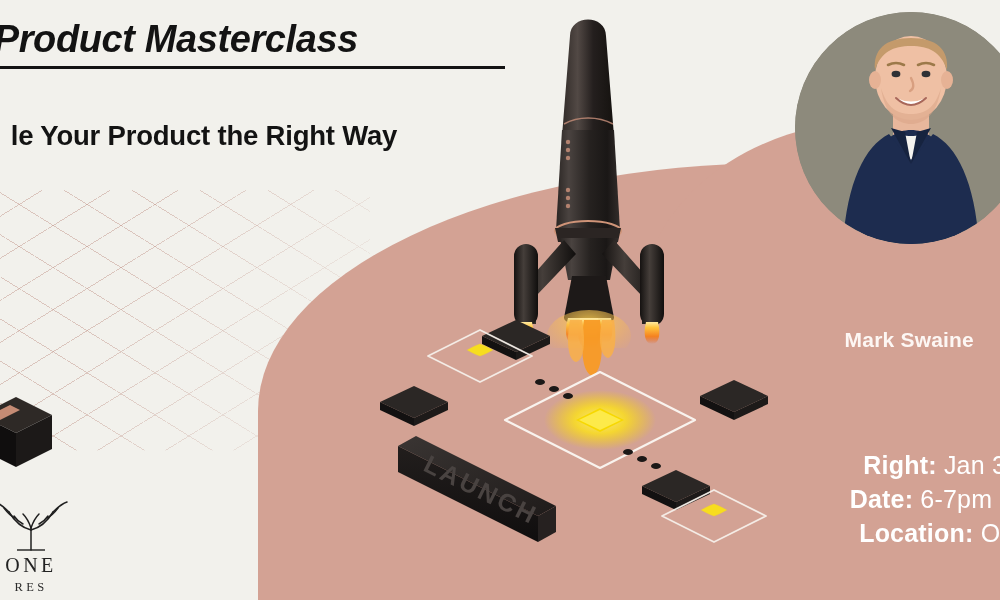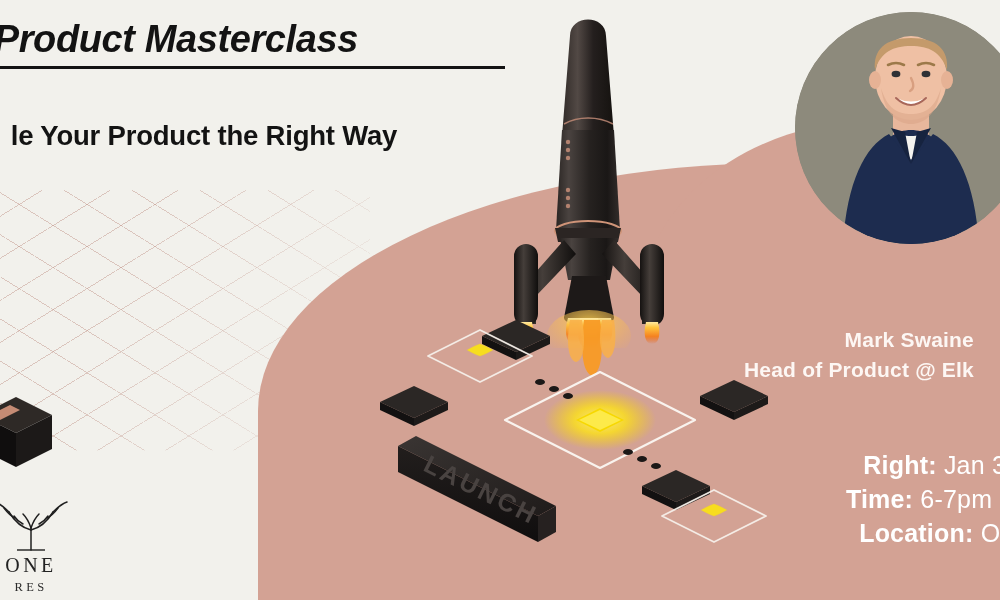--- a/index.html
+++ b/index.html
@@ -360,30 +360,29 @@
         <path d="M116 66 q5 10 -1 13" stroke="#d89f80" stroke-width="2.4" fill="none" stroke-linecap="round"></path>
 
         <path d="M101 86 q15 13 30 0 q-15 7 -30 0 Z" fill="#ffffff"></path>
         <path d="M101 86 q15 14 30 0" stroke="#a8675a" stroke-width="2" fill="none" stroke-linecap="round"></path>
       </g>
     </svg>
   </div>
 
   <div class="speaker">
     <div class="name">Mark Swaine</div>
-    <div class="role">Head of Product @ Elk</div>
   </div>
 
   <div class="details">
     <div class="row">
       <b>Right:</b>
       <span>Jan 31st</span>
     </div>
     <div class="row">
-      <b>Time:</b>
+      <b>Date:</b>
       <span>6-7pm GM</span>
     </div>
     <div class="row">
       <b>Location:</b>
       <span>Onlin</span>
     </div>
   </div>
 
   <div class="logo">
     <svg width="88" height="64" viewBox="0 0 88 64" xmlns="http://www.w3.org/2000/svg">

